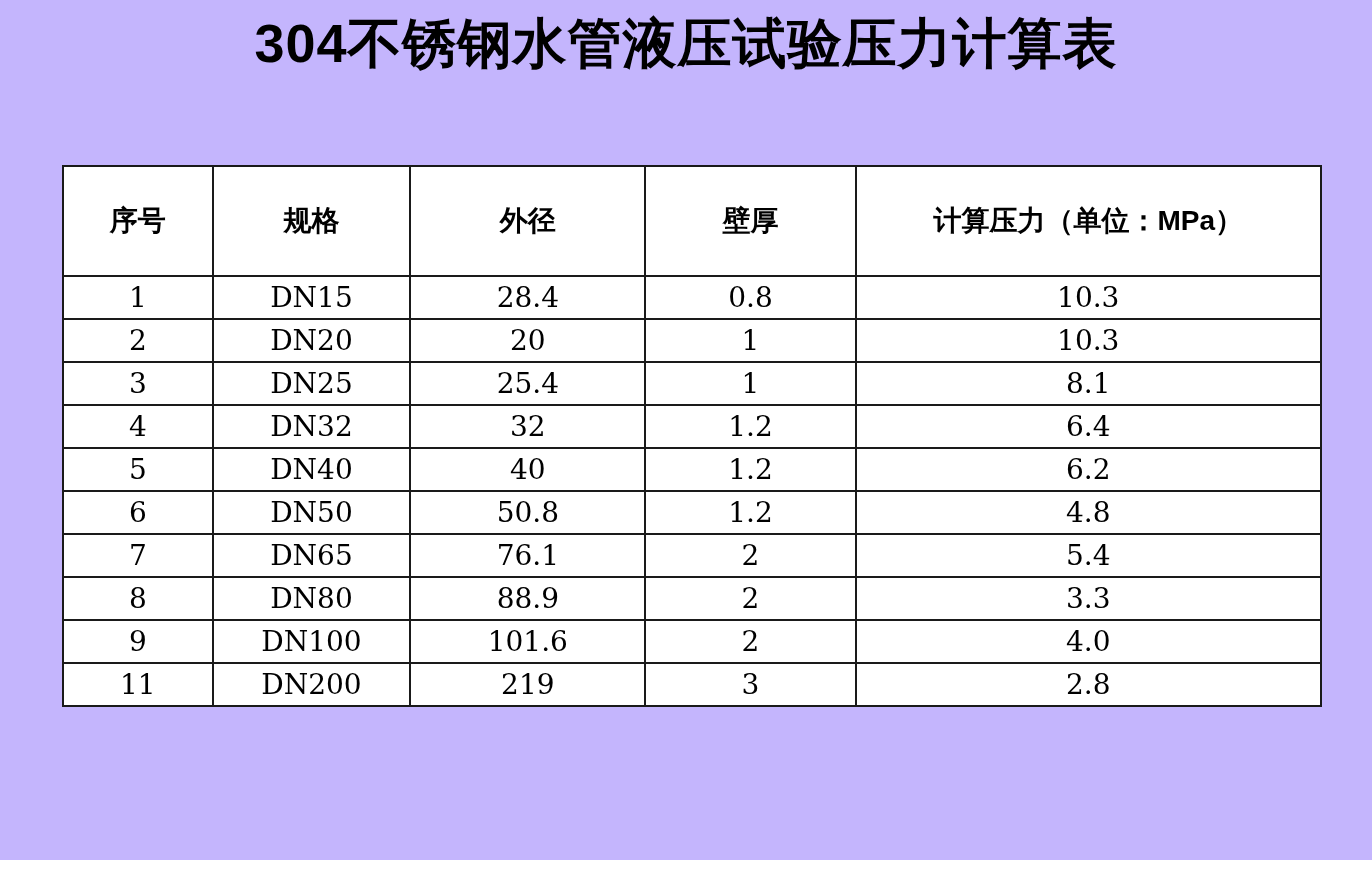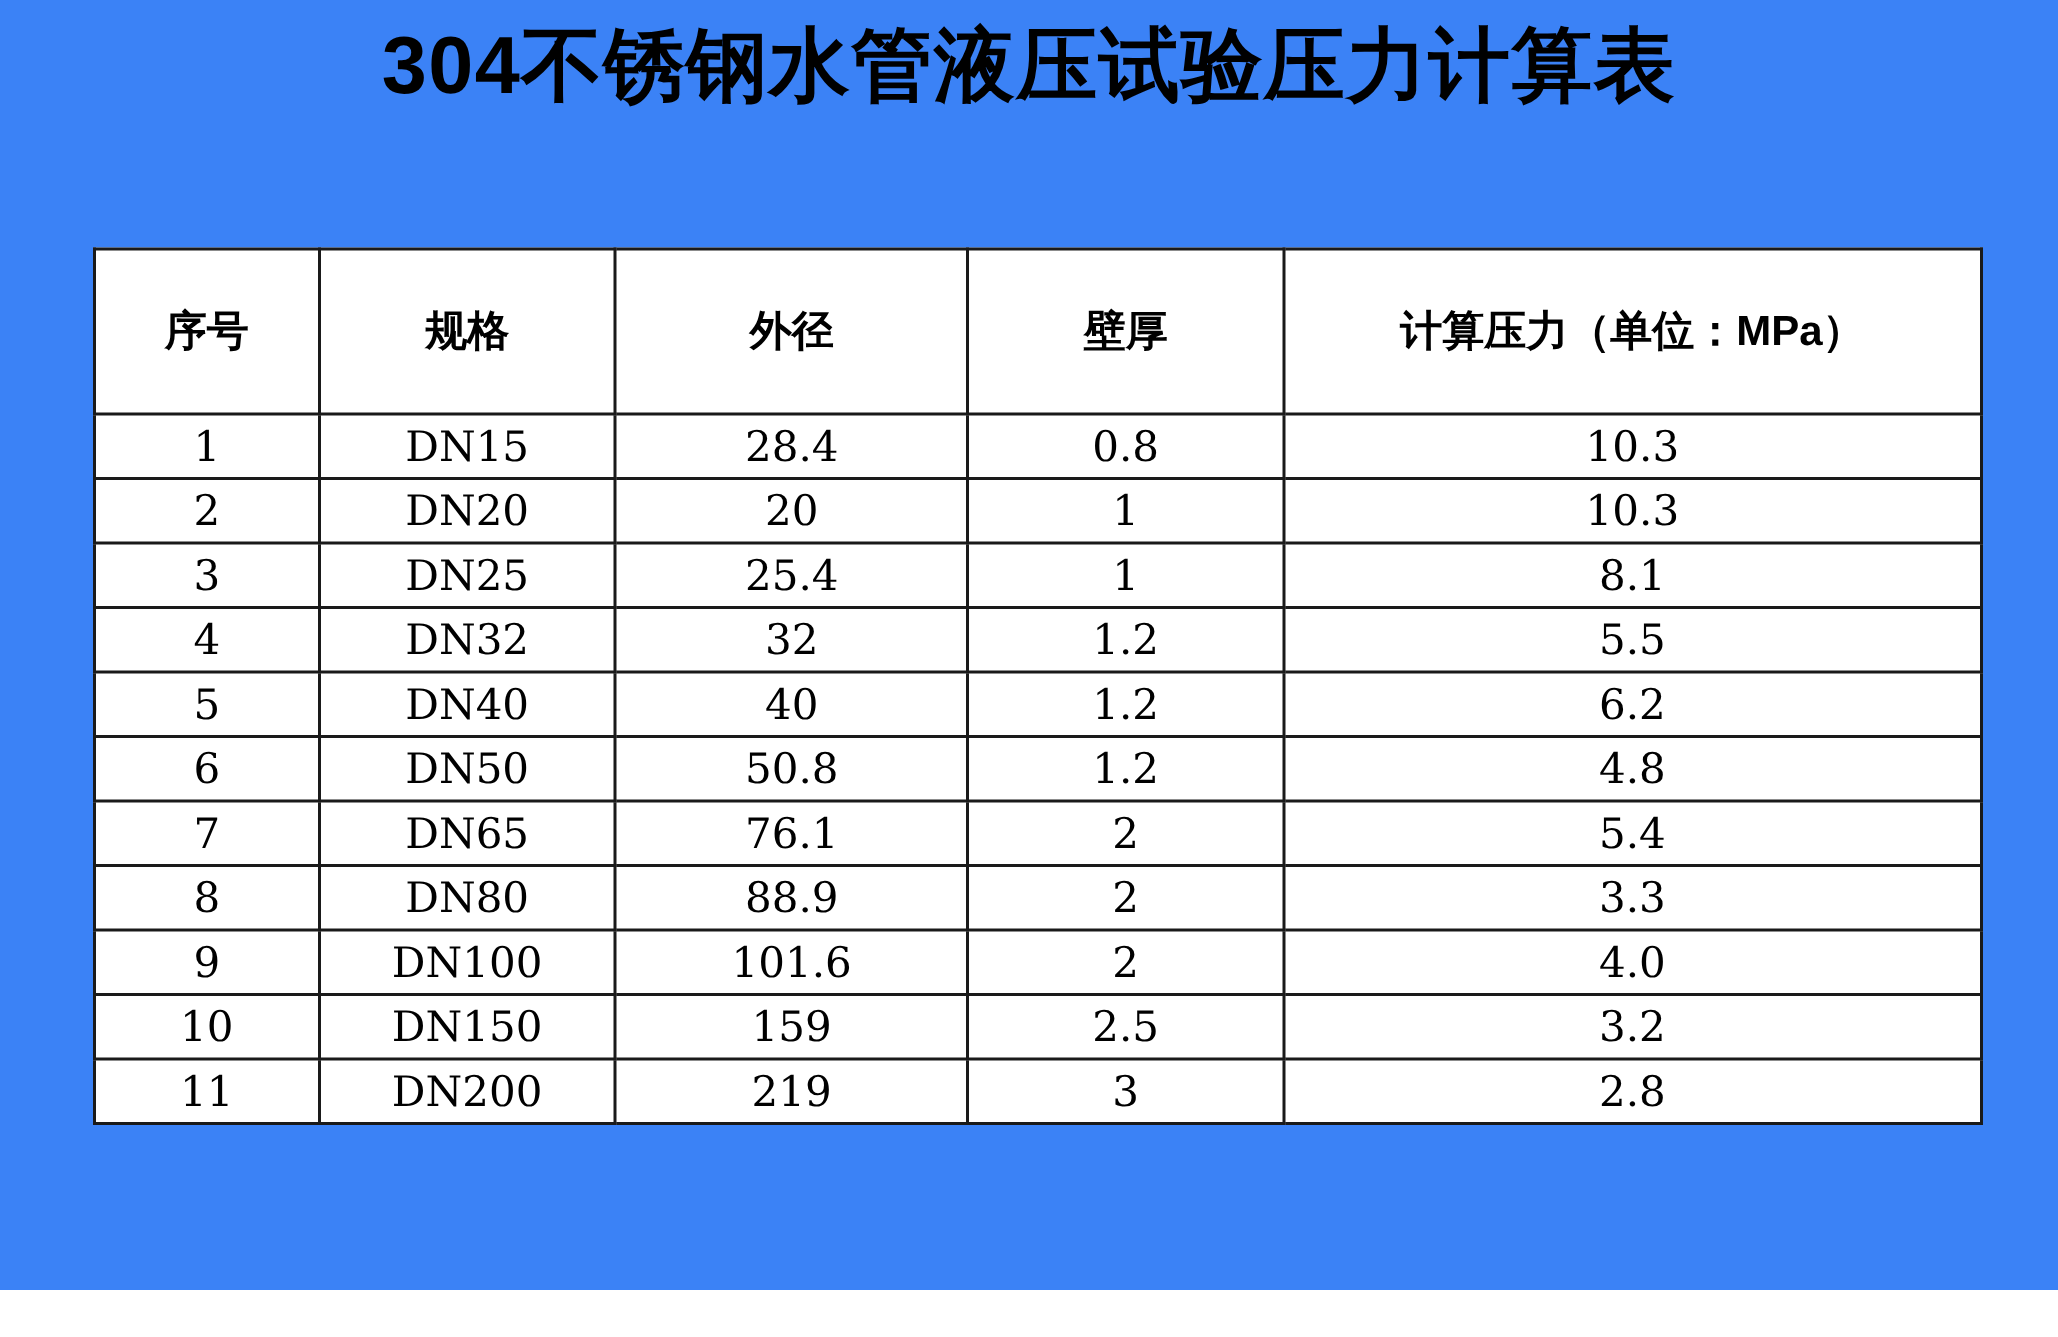--- a/index.html
+++ b/index.html
@@ -8,21 +8,21 @@
     height: 891px;
     background: #ffffff;
     font-family: "Liberation Sans", sans-serif;
     color: #000000;
     overflow: hidden;
   }
   .page {
     position: relative;
     width: 1372px;
     height: 860px;
-    background: #3b82f6;
+    background: #c4b5fd;
   }
   .doc-title {
     position: absolute;
     top: 8px;
     left: 0;
     width: 100%;
     text-align: center;
     font-size: 54px;
     font-weight: 600;
     letter-spacing: 1px;
@@ -109,21 +109,21 @@
           <td>DN25</td>
           <td>25.4</td>
           <td>1</td>
           <td>8.1</td>
         </tr>
         <tr>
           <td>4</td>
           <td>DN32</td>
           <td>32</td>
           <td>1.2</td>
-          <td>5.5</td>
+          <td>6.4</td>
         </tr>
         <tr>
           <td>5</td>
           <td>DN40</td>
           <td>40</td>
           <td>1.2</td>
           <td>6.2</td>
         </tr>
         <tr>
           <td>6</td>
@@ -147,27 +147,20 @@
           <td>3.3</td>
         </tr>
         <tr>
           <td>9</td>
           <td>DN100</td>
           <td>101.6</td>
           <td>2</td>
           <td>4.0</td>
         </tr>
         <tr>
-          <td>10</td>
-          <td>DN150</td>
-          <td>159</td>
-          <td>2.5</td>
-          <td>3.2</td>
-        </tr>
-        <tr>
           <td>11</td>
           <td>DN200</td>
           <td>219</td>
           <td>3</td>
           <td>2.8</td>
         </tr>
       </tbody>
   </table>
 
 </div>

